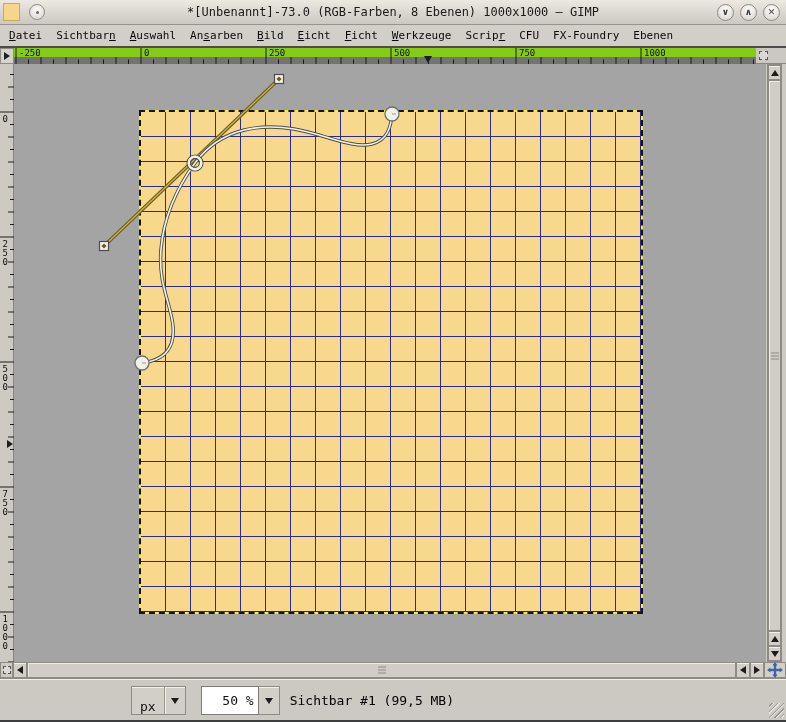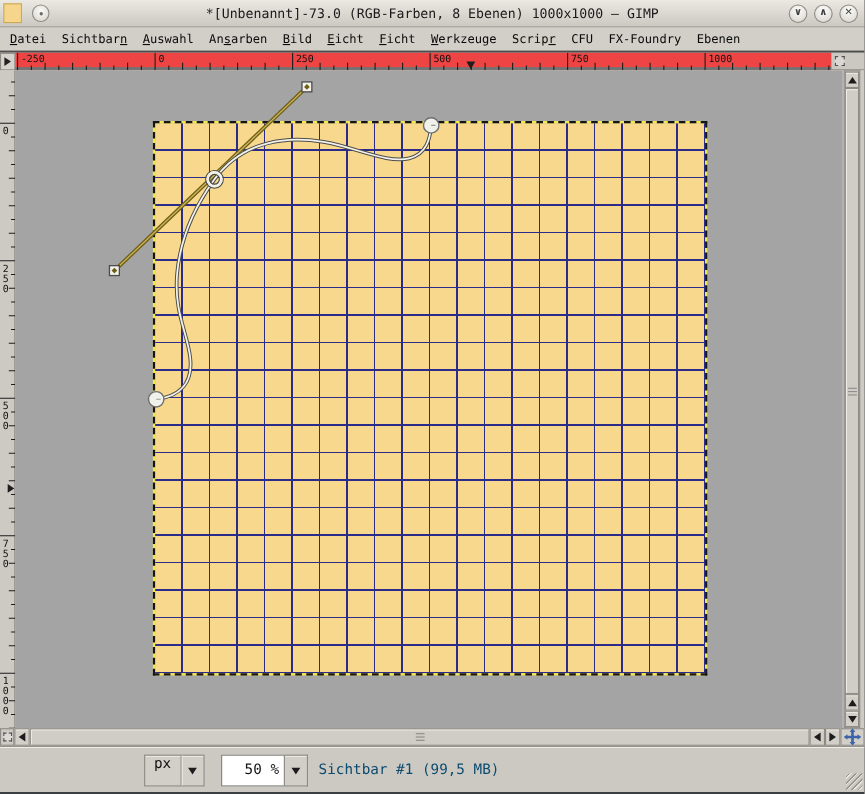--- a/index.html
+++ b/index.html
@@ -50,21 +50,21 @@
   .menu-item{padding:2px 7px;color:#0a0a0a;}
   .menu-item .mn{text-decoration:underline;}
   
   .ruler-row{position:absolute;left:0;top:48px;width:786px;height:16px;background:#cbc8c2;}
   .menu-arrow-btn{
     position:absolute;left:0;top:0;width:14px;height:16px;
     border:1px solid #8e8b85;background:#d6d3cd;
     display:flex;align-items:center;justify-content:center;
   }
   .menu-arrow-btn .tri-right{border-left-color:#222;}
-  .hruler{position:absolute;left:14px;top:0;width:742px;height:16px;background:#ef4444;border-bottom:3px solid #737373;}
+  .hruler{position:absolute;left:14px;top:0;width:742px;height:16px;background:#84cc16;border-bottom:7px solid #737373;}
   .ruler-corner{
     position:absolute;left:756px;top:0;width:30px;height:16px;
     display:flex;align-items:center;justify-content:flex-start;padding-left:3px;
     background:#cbc8c2;border-bottom:1px solid #8a8781;
   }
   .dashed-square{width:9px;height:9px;border:1px dashed #555;background:rgba(255,255,255,.3);}
   svg text{font:9px "DejaVu Sans Mono",monospace;}
   
   .main{position:absolute;left:0;top:64px;width:786px;height:598px;background:#cdcac4;}
   .vruler{position:absolute;left:0;top:0;width:14px;height:598px;background:#cdcac4;border-right:1px solid #8a8781;}
@@ -99,33 +99,33 @@
   .quickmask .dashed-square{width:8px;height:8px;}
   .pan-btn{flex:0 0 22px;display:flex;align-items:center;justify-content:center;background:#d2cfc9;border:1px solid #8e8b85;}
   
   .statusbar{
     position:absolute;left:0;top:678px;width:786px;height:44px;
     background:#ccc9c3;border-top:1px solid #8e8b85;box-shadow:inset 0 1px 0 #f1efe9;
     display:flex;align-items:center;font-size:13px;
   }
   .statusbar-inner{display:flex;align-items:center;margin-left:131px;height:30px;}
   .unit-combo{
-    height:29px;display:flex;align-items:flex-start;background:#d2cfc9;
+    height:29px;display:flex;align-items:flex-end;background:#d2cfc9;
     border:1px solid #8e8b85;box-shadow:inset 0 1px 0 #f3f1eb;
   }
   .unit-combo .lbl{padding:0 8px;}
   .unit-combo .sep{width:1px;height:27px;background:#9b988f;box-shadow:1px 0 0 #efede7;}
   .combo-arrow{width:20px;display:flex;align-items:center;justify-content:center;height:100%;}
   .zoom-group{display:flex;margin-left:4px;height:29px;padding-left:11px;}
   .zoom-entry{
     width:58px;height:29px;background:#fff;border:1px solid #7f7c76;
     display:flex;align-items:center;justify-content:flex-end;padding:0 4px;
   }
   .zoom-btn{width:21px;height:29px;display:flex;align-items:center;justify-content:center;background:#d2cfc9;border:1px solid #8e8b85;border-left:none;box-shadow:inset 0 1px 0 #f3f1eb;}
-  .status-msg{margin-left:10px;color:#0c4a6e;}
+  .status-msg{margin-left:10px;color:#000000;}
   .resize-grip{
     position:absolute;right:2px;bottom:4px;width:15px;height:15px;
     background:repeating-linear-gradient(135deg, transparent 0 2px, #979791 2px 3px, #e8e6e0 3px 4px);
   }
   .window-bottom{position:absolute;left:0;bottom:0;width:786px;height:2px;background:#3b3f42;}
 </style>
 </head>
 <body>
 
 <div class="window">

